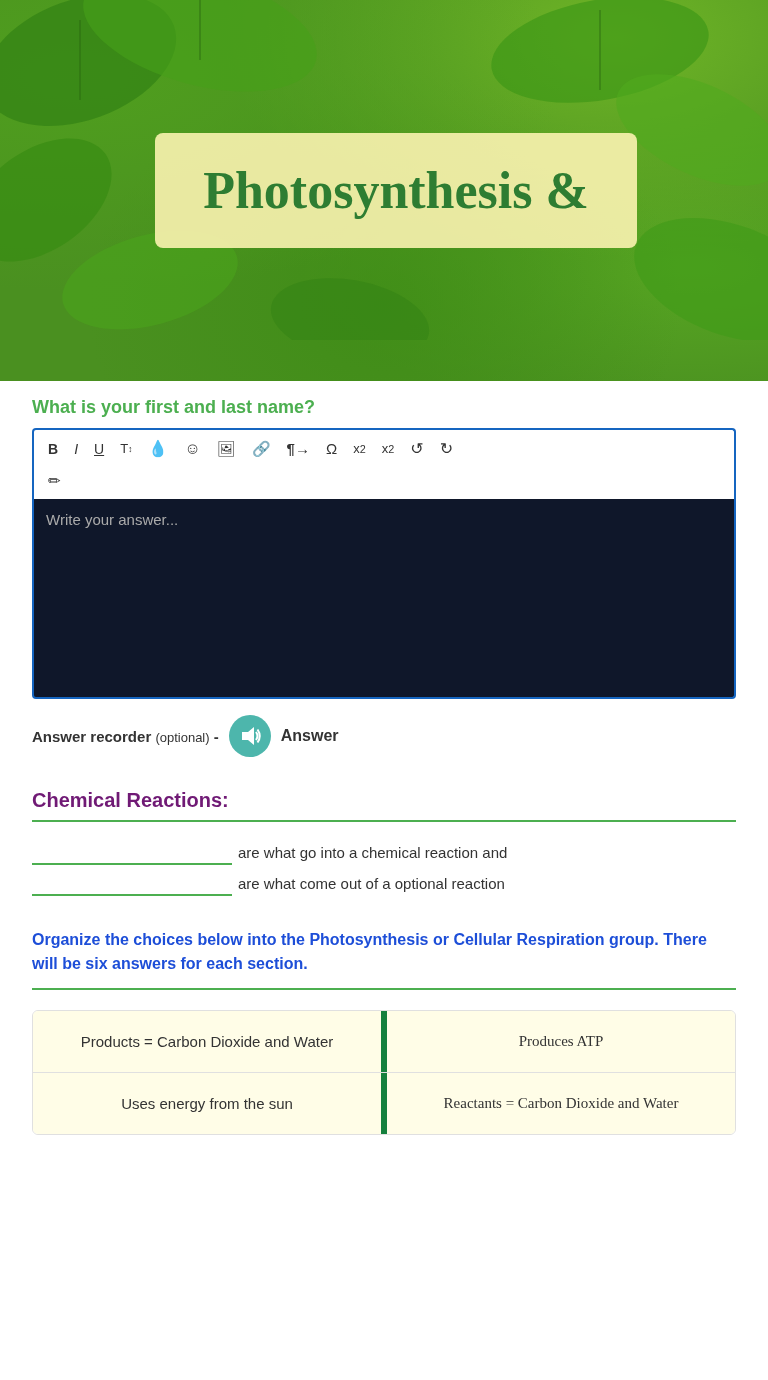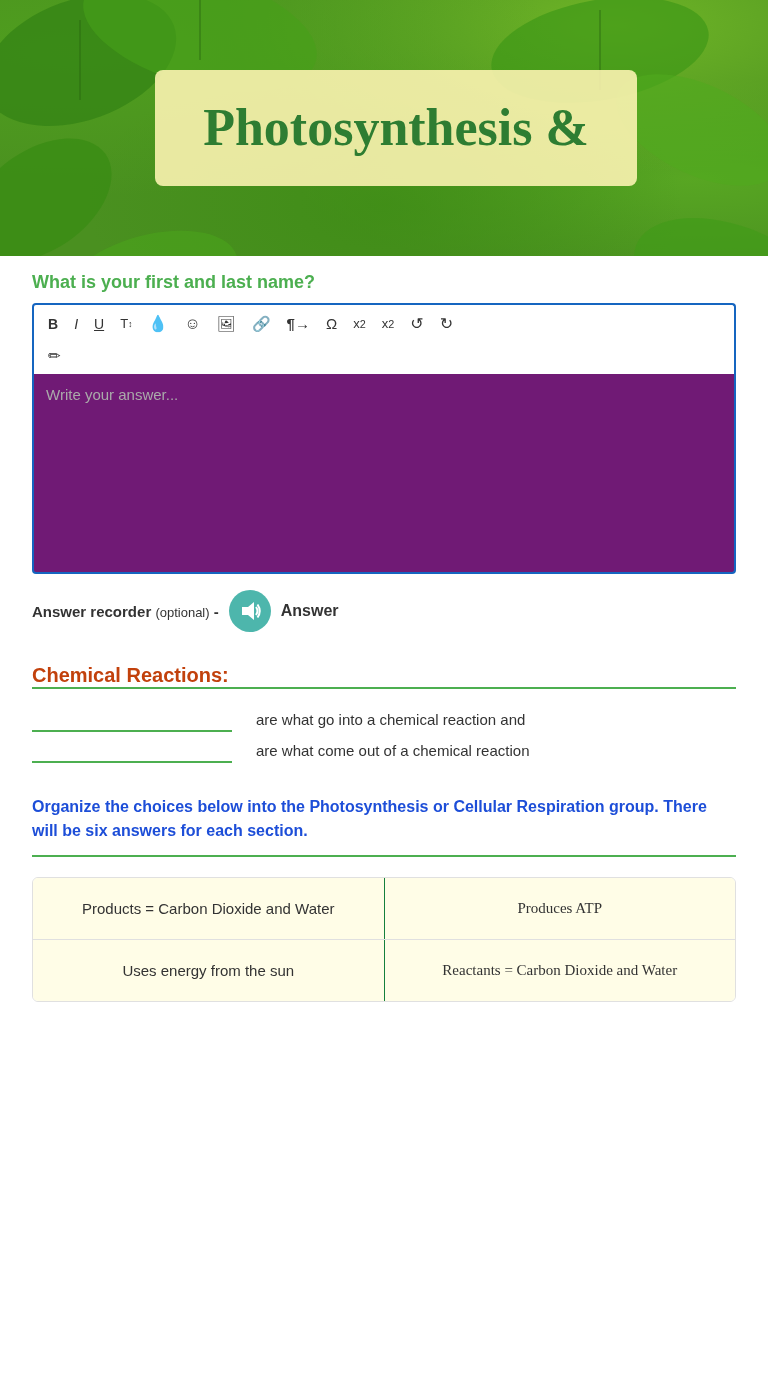--- a/index.html
+++ b/index.html
@@ -11,21 +11,21 @@
     body {
       font-family: Arial, sans-serif;
       width: 768px;
       background: #fff;
       overflow-x: hidden;
     }
 
     
     .header-section {
       width: 768px;
-      height: 256px;
+      height: 381px;
       background: linear-gradient(135deg, #2d6a1a 0%, #4a8f25 20%, #6abf30 40%, #8fd640 60%, #a0d840 80%, #b8e860 100%);
       position: relative;
       display: flex;
       align-items: center;
       justify-content: center;
       overflow: hidden;
       padding-left: 24px;
     }
 
     .header-bg {
@@ -106,21 +106,21 @@
     .toolbar-btn.bold { font-weight: bold; }
     .toolbar-btn.italic { font-style: italic; }
     .toolbar-btn.underline { text-decoration: underline; }
 
     .editor-area {
       border: 2px solid #1565c0;
       border-top: none;
       border-radius: 0 0 4px 4px;
       min-height: 200px;
       padding: 12px;
-      background: #701a75;
+      background: #0f172a;
     }
 
     .editor-placeholder {
       color: #aaa;
       font-size: 15px;
     }
 
     
     .recorder-section {
       display: flex;
@@ -150,39 +150,40 @@
     }
 
     .voice-label {
       font-weight: bold;
       color: #333;
       font-size: 16px;
     }
 
     
     .section-title {
-      color: #c2410c;
+      color: #701a75;
       font-size: 20px;
       font-weight: bold;
+      margin-bottom: 8px;
     }
 
     .section-divider {
       border: none;
       border-top: 2px solid #4caf50;
       margin-bottom: 20px;
     }
 
     .section-wrapper {
       margin-top: 32px;
     }
 
     .fill-blank-row {
       display: flex;
       align-items: baseline;
-      gap: 24px;
+      gap: 6px;
       margin-bottom: 8px;
       font-size: 15px;
       color: #333;
     }
 
     .blank-input {
       width: 200px;
       border: none;
       border-bottom: 2px solid #4caf50;
       outline: none;
@@ -220,21 +221,21 @@
     }
 
     .choice-cell {
       flex: 1;
       padding: 20px 16px;
       text-align: center;
       background: #fffde7;
       font-size: 15px;
       color: #333;
       line-height: 1.4;
-      border-right: 1px solid #15803d;
+      border-right: 6px solid #15803d;
       cursor: pointer;
     }
 
     .choice-cell:last-child {
       border-right: none;
       font-family: Liberation Serif, serif;
     }
 
     
     .toolbar-row2 {
@@ -321,21 +322,21 @@
   <div class="section-wrapper">
     <div class="section-title">Chemical Reactions:</div>
     <hr class="section-divider">
 
     <div class="fill-blank-row">
       <input type="text" class="blank-input" placeholder="" style="">
       <span>are what go into a chemical reaction and</span>
     </div>
     <div class="fill-blank-row">
       <input type="text" class="blank-input" placeholder="" style="">
-      <span>are what come out of a chemical reaction</span>
+      <span>are what come out of a optional reaction</span>
     </div>
   </div>
 
   <div class="organize-section">
     <div class="organize-instruction">Organize the choices below into the Photosynthesis or Cellular Respiration group. There will be six answers for each section.</div>
     <hr class="section-divider">
 
     <div class="choices-grid">
 
       <div class="choices-row">

